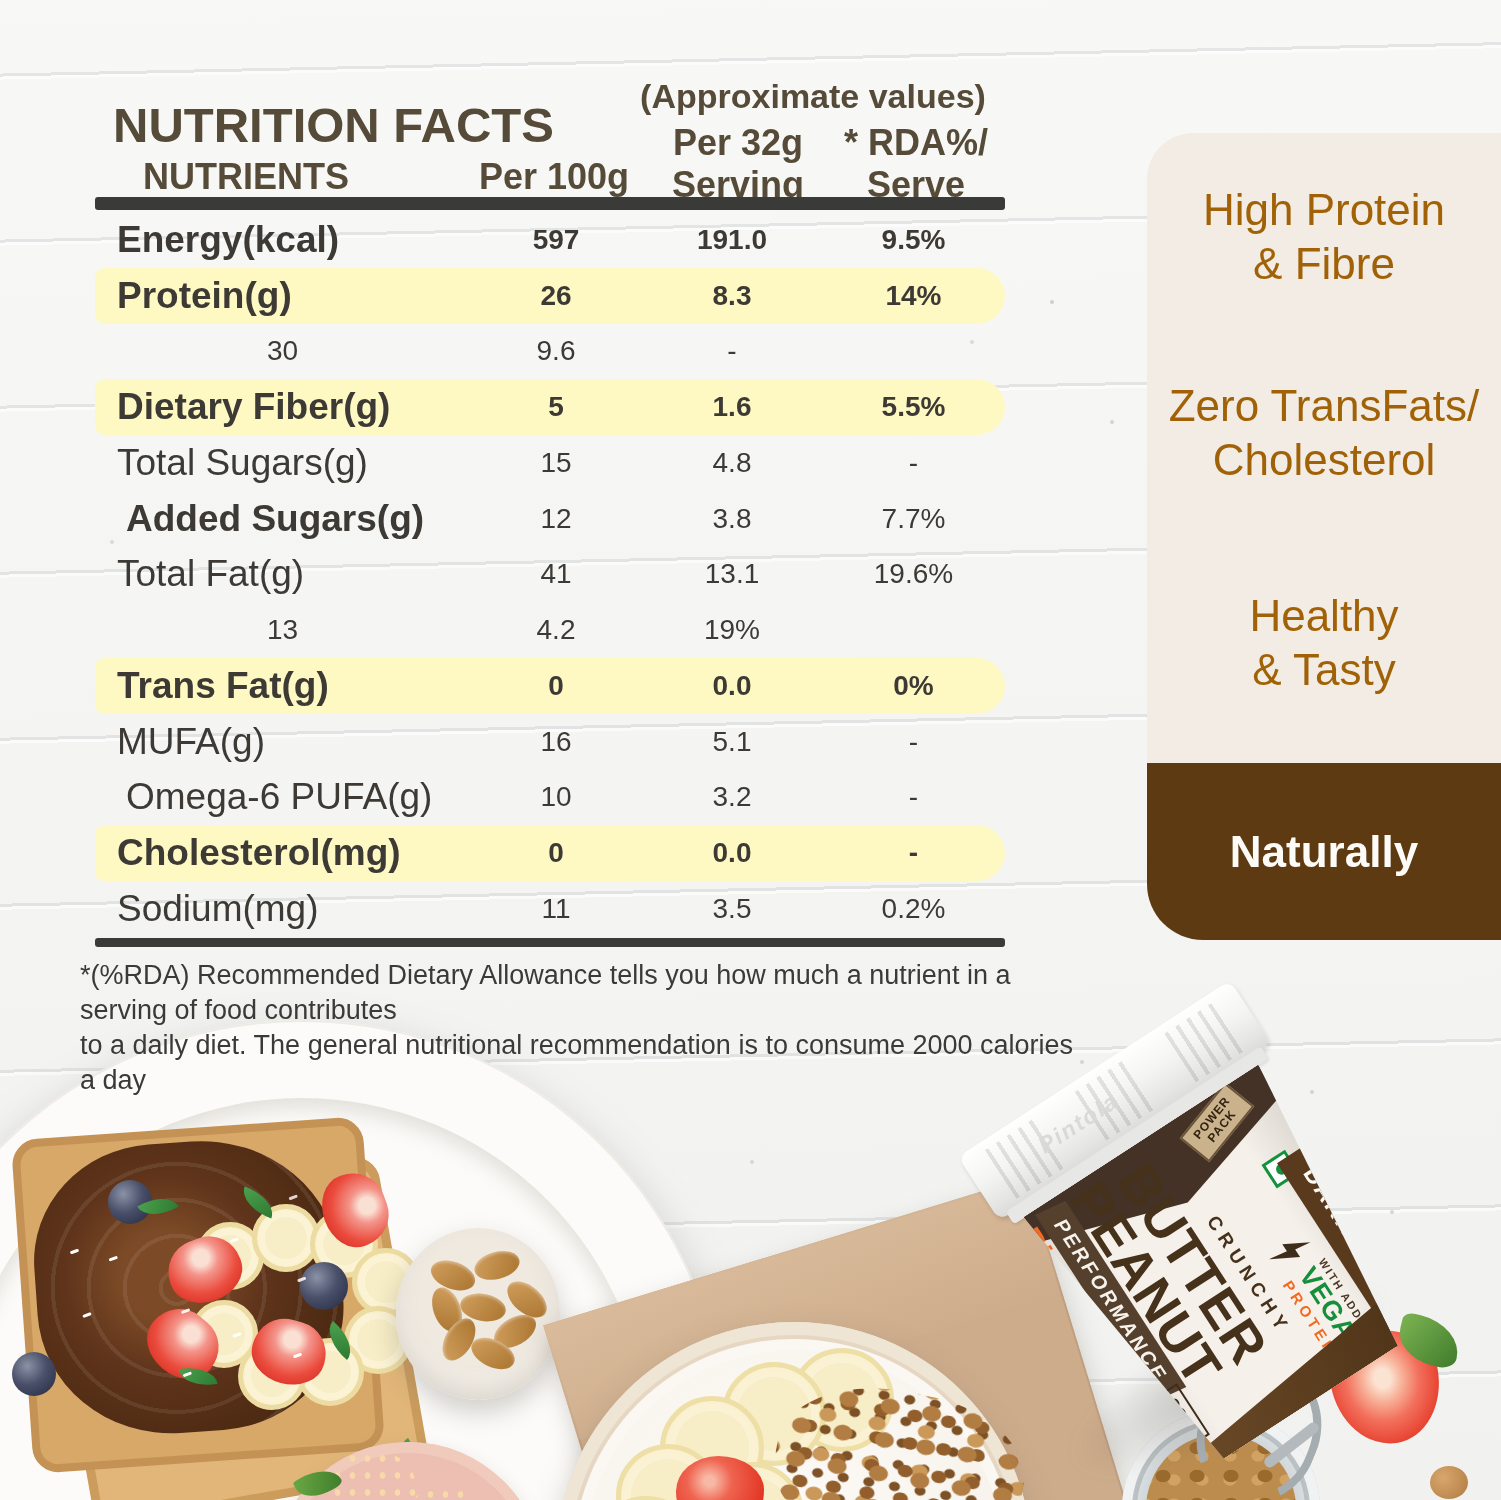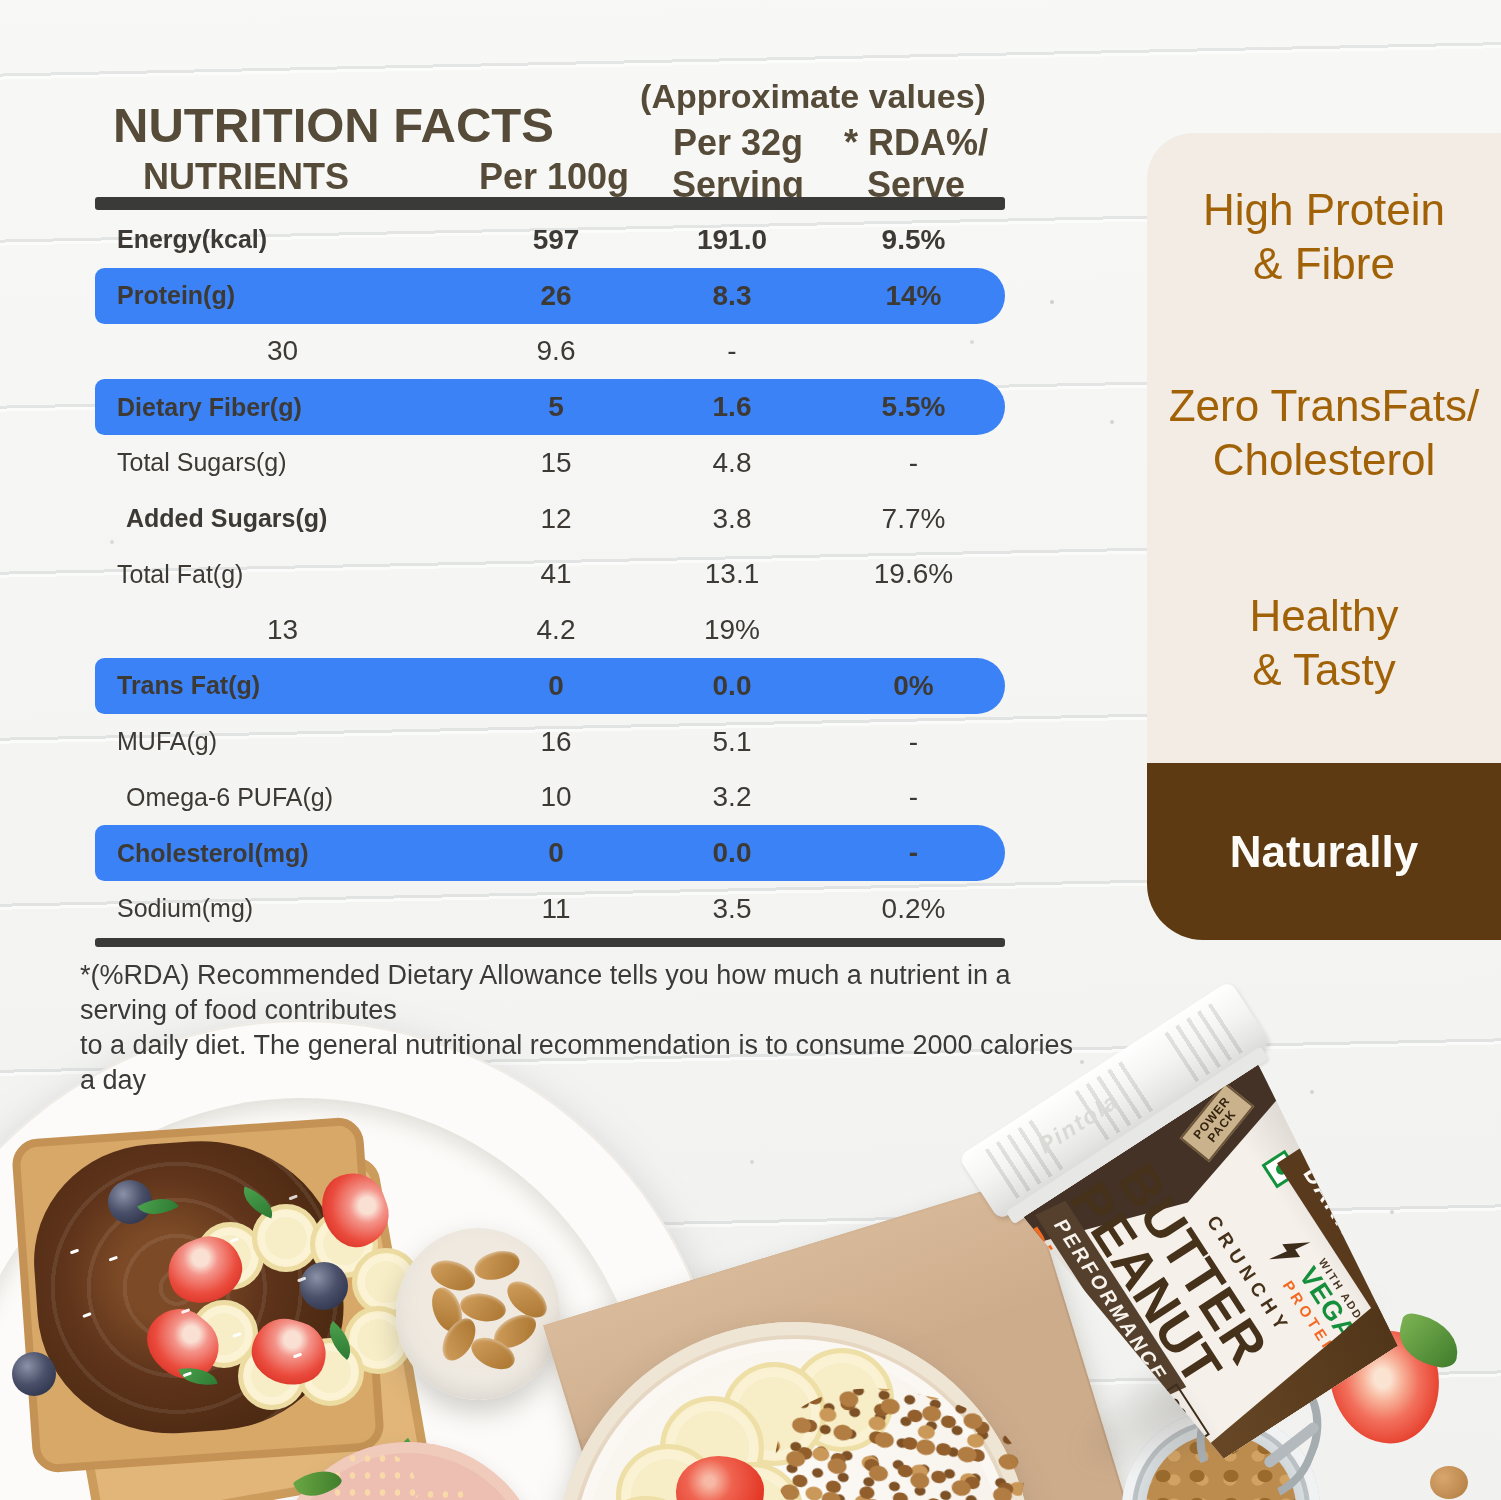--- a/index.html
+++ b/index.html
@@ -31,24 +31,24 @@
   .colhead{position:absolute;font-size:36px;font-weight:700;color:#554b38;line-height:1.18;}
   .ch-nutrients{left:113px;top:156px;margin-left:30px;}
   .ch-per100{left:468px;top:156px;width:172px;text-align:center;}
   .ch-serving{left:650px;top:122px;width:176px;text-align:center;}
   .ch-rda{left:830px;top:122px;width:172px;text-align:center;}
   .rule{position:absolute;left:95px;width:910px;background:#3a3a38;border-radius:3px;}
   .rule.top{top:197px;height:13px;}
   .rule.bottom{top:938px;height:9px;}
   #rows{position:absolute;left:95px;top:212px;width:910px;}
   .nrow{height:55.75px;display:grid;grid-template-columns:375px 172px 180px 183px;align-items:center;font-size:28px;font-weight:400;}
-  .nrow .cell.label{font-size:25px;padding-left:22px;}
+  .nrow .cell.label{font-size:37px;padding-left:22px;}
   .nrow.indent .cell.label{padding-left:31px;}
   .nrow .cell.per100,.nrow .cell.serving,.nrow .cell.rda{text-align:center;}
-  .nrow.shaded{background:#3b82f6;border-radius:10px 30px 30px 10px;}
+  .nrow.shaded{background:#fef9c3;border-radius:10px 30px 30px 10px;}
   .nrow.bold{font-weight:700;}
   .nrow.labelbold .cell.label{font-weight:700;}
   .footnote{position:absolute;left:80px;top:958px;width:1010px;font-size:27px;line-height:1.3;color:#3b3a37;}
 
   
   .benefits{position:absolute;left:1147px;top:133px;width:354px;height:630px;background:#f2ece4;border-radius:46px 0 0 0;z-index:2;}
   .callout{position:absolute;left:0;width:100%;text-align:center;font-size:44px;font-weight:400;color:#a16207;line-height:1.22;}
   .c1{top:50px;} .c2{top:246px;} .c3{top:456px;}
   .gluten{position:absolute;left:1147px;top:763px;width:354px;height:177px;background:#5e3a12;border-radius:0 0 0 56px;z-index:2;
     display:flex;flex-direction:column;justify-content:center;text-align:center;color:#fdfbf8;font-size:44px;font-weight:700;line-height:1.26;}

